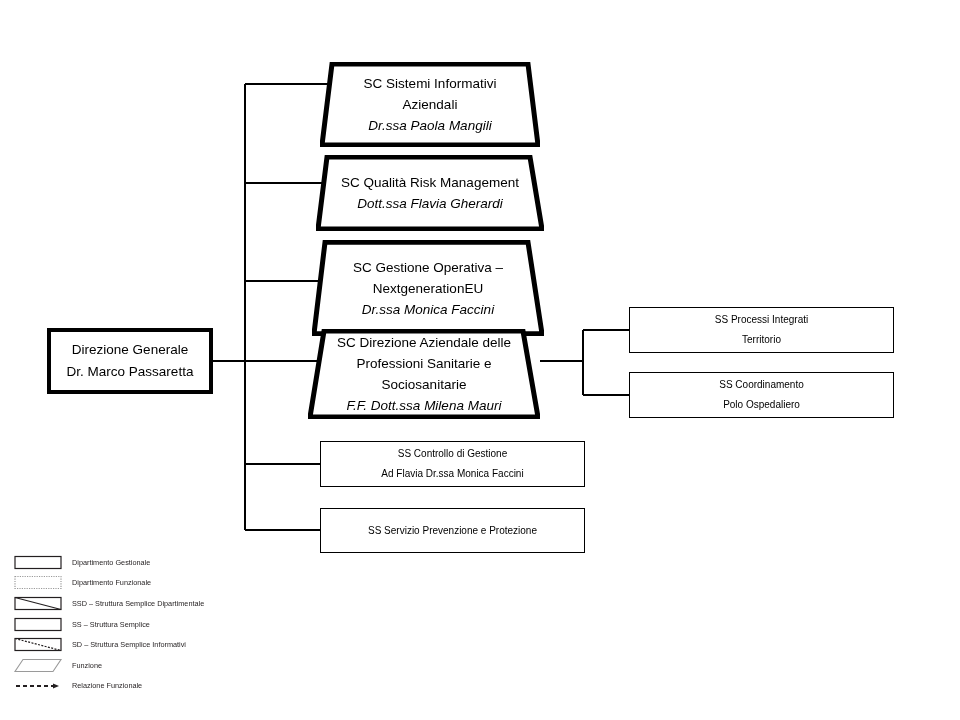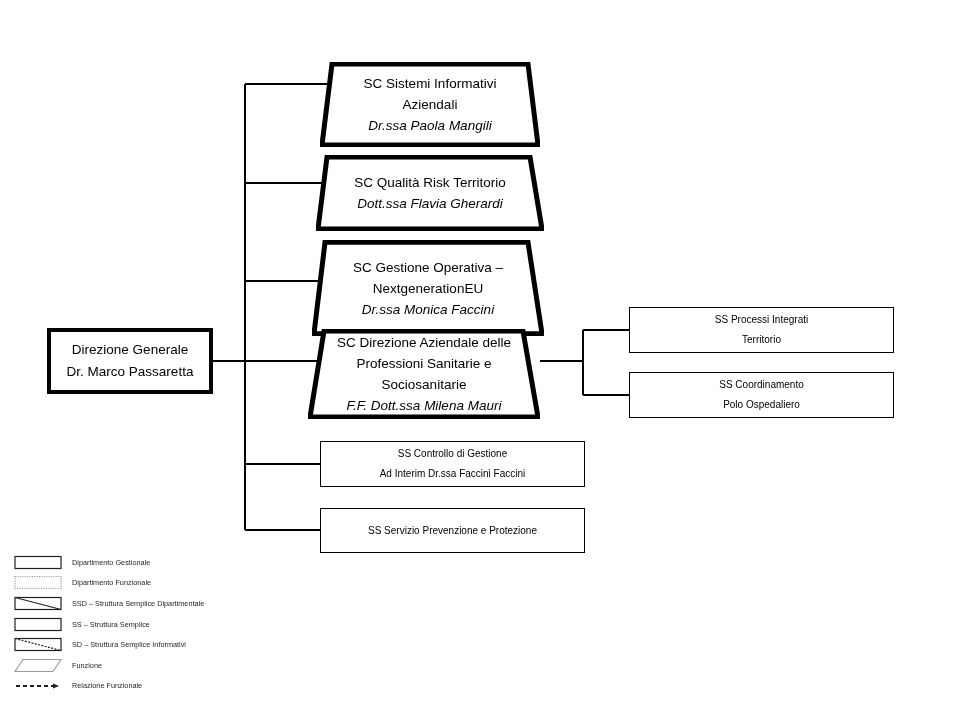--- a/index.html
+++ b/index.html
@@ -173,21 +173,21 @@
       <span class="ln wide">Aziendali</span>
       <span class="ln lead">Dr.ssa Paola Mangili</span>
     </div>
   </div>
 
   <div class="node trap" style="left:316px; top:155px; width:228px; height:76px;">
     <svg class="trap-svg" viewBox="0 0 228 76" preserveAspectRatio="none" xmlns="http://www.w3.org/2000/svg">
       <polygon points="11,2 214,2 226,74 2,74" fill="#ffffff" stroke="#000000" stroke-width="5" vector-effect="non-scaling-stroke"></polygon>
     </svg>
     <div class="trap-body">
-      <span class="ln">SC Qualità Risk Territorio</span>
+      <span class="ln">SC Qualità Risk Management</span>
       <span class="ln lead">Dott.ssa Flavia Gherardi</span>
     </div>
   </div>
 
   <div class="node trap" style="left:312px; top:240px; width:232px; height:96px;">
     <svg class="trap-svg" viewBox="0 0 232 82" preserveAspectRatio="none" xmlns="http://www.w3.org/2000/svg">
       <polygon points="13,2 216,2 230,80 2,80" fill="#ffffff" stroke="#000000" stroke-width="5" vector-effect="non-scaling-stroke"></polygon>
     </svg>
     <div class="trap-body">
       <span class="ln">SC Gestione Operativa –</span>
@@ -203,21 +203,21 @@
     <div class="trap-body">
       <span class="ln">SC Direzione Aziendale delle</span>
       <span class="ln">Professioni Sanitarie e</span>
       <span class="ln">Sociosanitarie</span>
       <span class="ln lead">F.F. Dott.ssa Milena Mauri</span>
     </div>
   </div>
 
   <div class="node rect" style="left:320px; top:441px; width:265px; height:46px;">
     <span class="ln">SS Controllo di Gestione</span>
-    <span class="ln sub">Ad Interim Dr.ssa Faccini Faccini</span>
+    <span class="ln sub">Ad Flavia Dr.ssa Monica Faccini</span>
   </div>
 
   <div class="node rect" style="left:320px; top:508px; width:265px; height:45px;">
     <span class="ln">SS Servizio Prevenzione  e Protezione</span>
   </div>
 
   <div class="node rect" style="left:629px; top:307px; width:265px; height:46px;">
     <span class="ln">SS Processi Integrati</span>
     <span class="ln">Territorio</span>
   </div>

